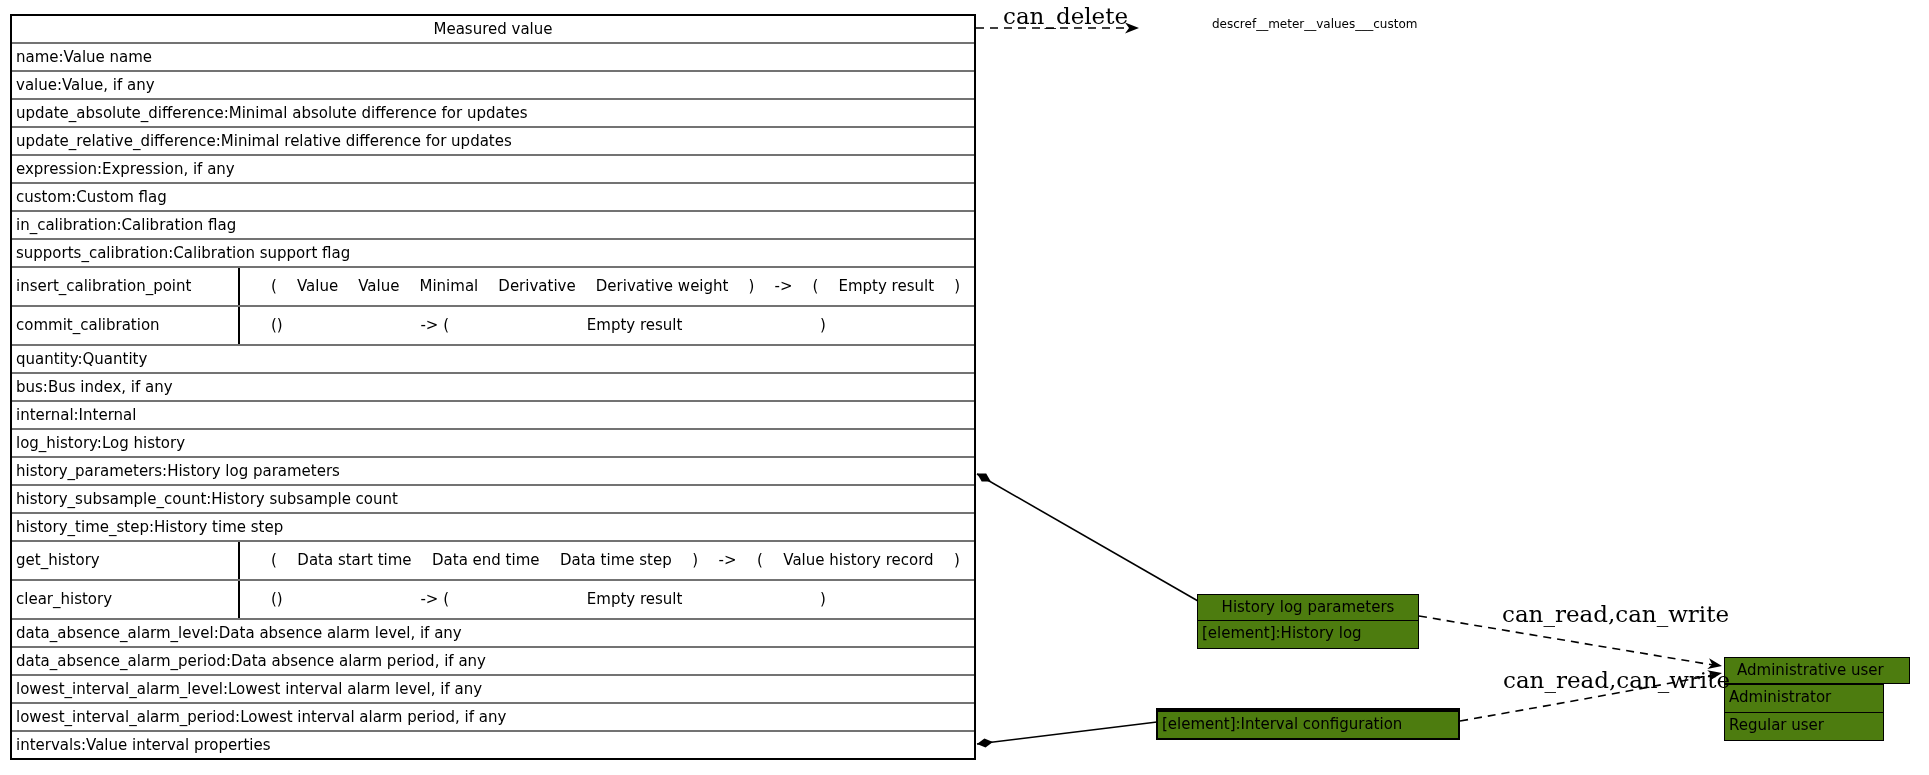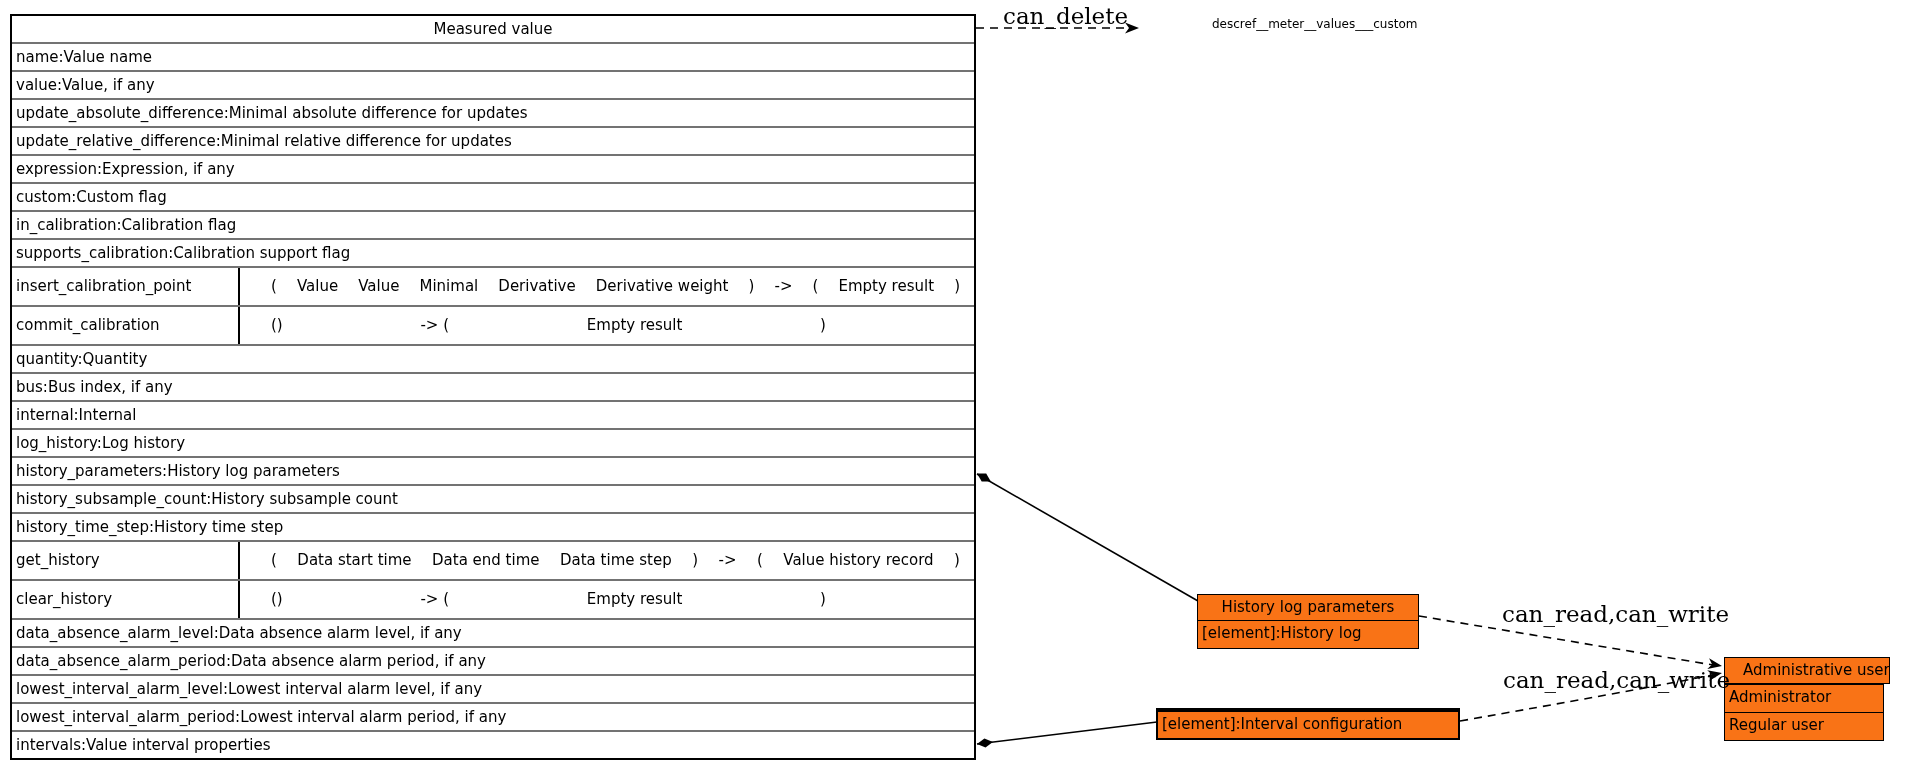--- a/index.html
+++ b/index.html
@@ -21,35 +21,35 @@
             line-height:26px; padding-left:4px; overflow:hidden; }
   .mv-row.method { height:39px; line-height:37px; padding:0;
                    display:grid; grid-template-columns:228px 1fr;gap:22px; }
   .method-name { padding-left:4px; border-right:2px solid #000; box-sizing:border-box; }
   .sig { display:flex; justify-content:space-between; align-items:center;
          padding:0 14px 0 9px; min-width:0; }
   .sig.short { padding-right:148px; }
   .sig span { flex:0 0 auto; }
 
   
-  .node { position:absolute; background:#f97316; z-index:2; box-sizing:border-box;
+  .node { position:absolute; background:#4d7c0f; z-index:2; box-sizing:border-box;
           border:1.5px solid #000; font-size:15px; white-space:nowrap; }
   .node .hdr { text-align:center; }
   .node .cell { border-top:1.5px solid #000; padding-left:4px; }
 
   #node-history { left:1197px; top:594px; width:222px; }
   #node-history .hdr  { height:25px; line-height:24px; }
   #node-history .cell { height:27px; line-height:25px; }
 
   #node-interval { left:1156px; top:708px; width:304px; border-width:2.5px; }
   #node-interval .hdr  { height:23px; line-height:22px; }
   #node-interval .cell { height:26px; line-height:24px; border-top-width:2px; }
 
-  #node-admin-hdr { left:1724px; top:657px; width:166px; height:27px;
-                    line-height:24px; padding-left:18px; }
+  #node-admin-hdr { left:1724px; top:657px; width:186px; height:27px;
+                    line-height:24px; padding-left:12px; }
   #node-admin-body { left:1724px; top:684px; width:160px; }
   #node-admin-body .cell { border-top:none; height:27px; line-height:25px; }
   #node-admin-body .cell + .cell { border-top:1.5px solid #000; }
 
   
   .edge-label {
     position:absolute; z-index:3; font-family:"DejaVu Serif", serif;
     font-size:23px; text-align:center; white-space:nowrap;
   }
   #lbl-can-delete { left:1003px; top:3px;  width:114px; }

